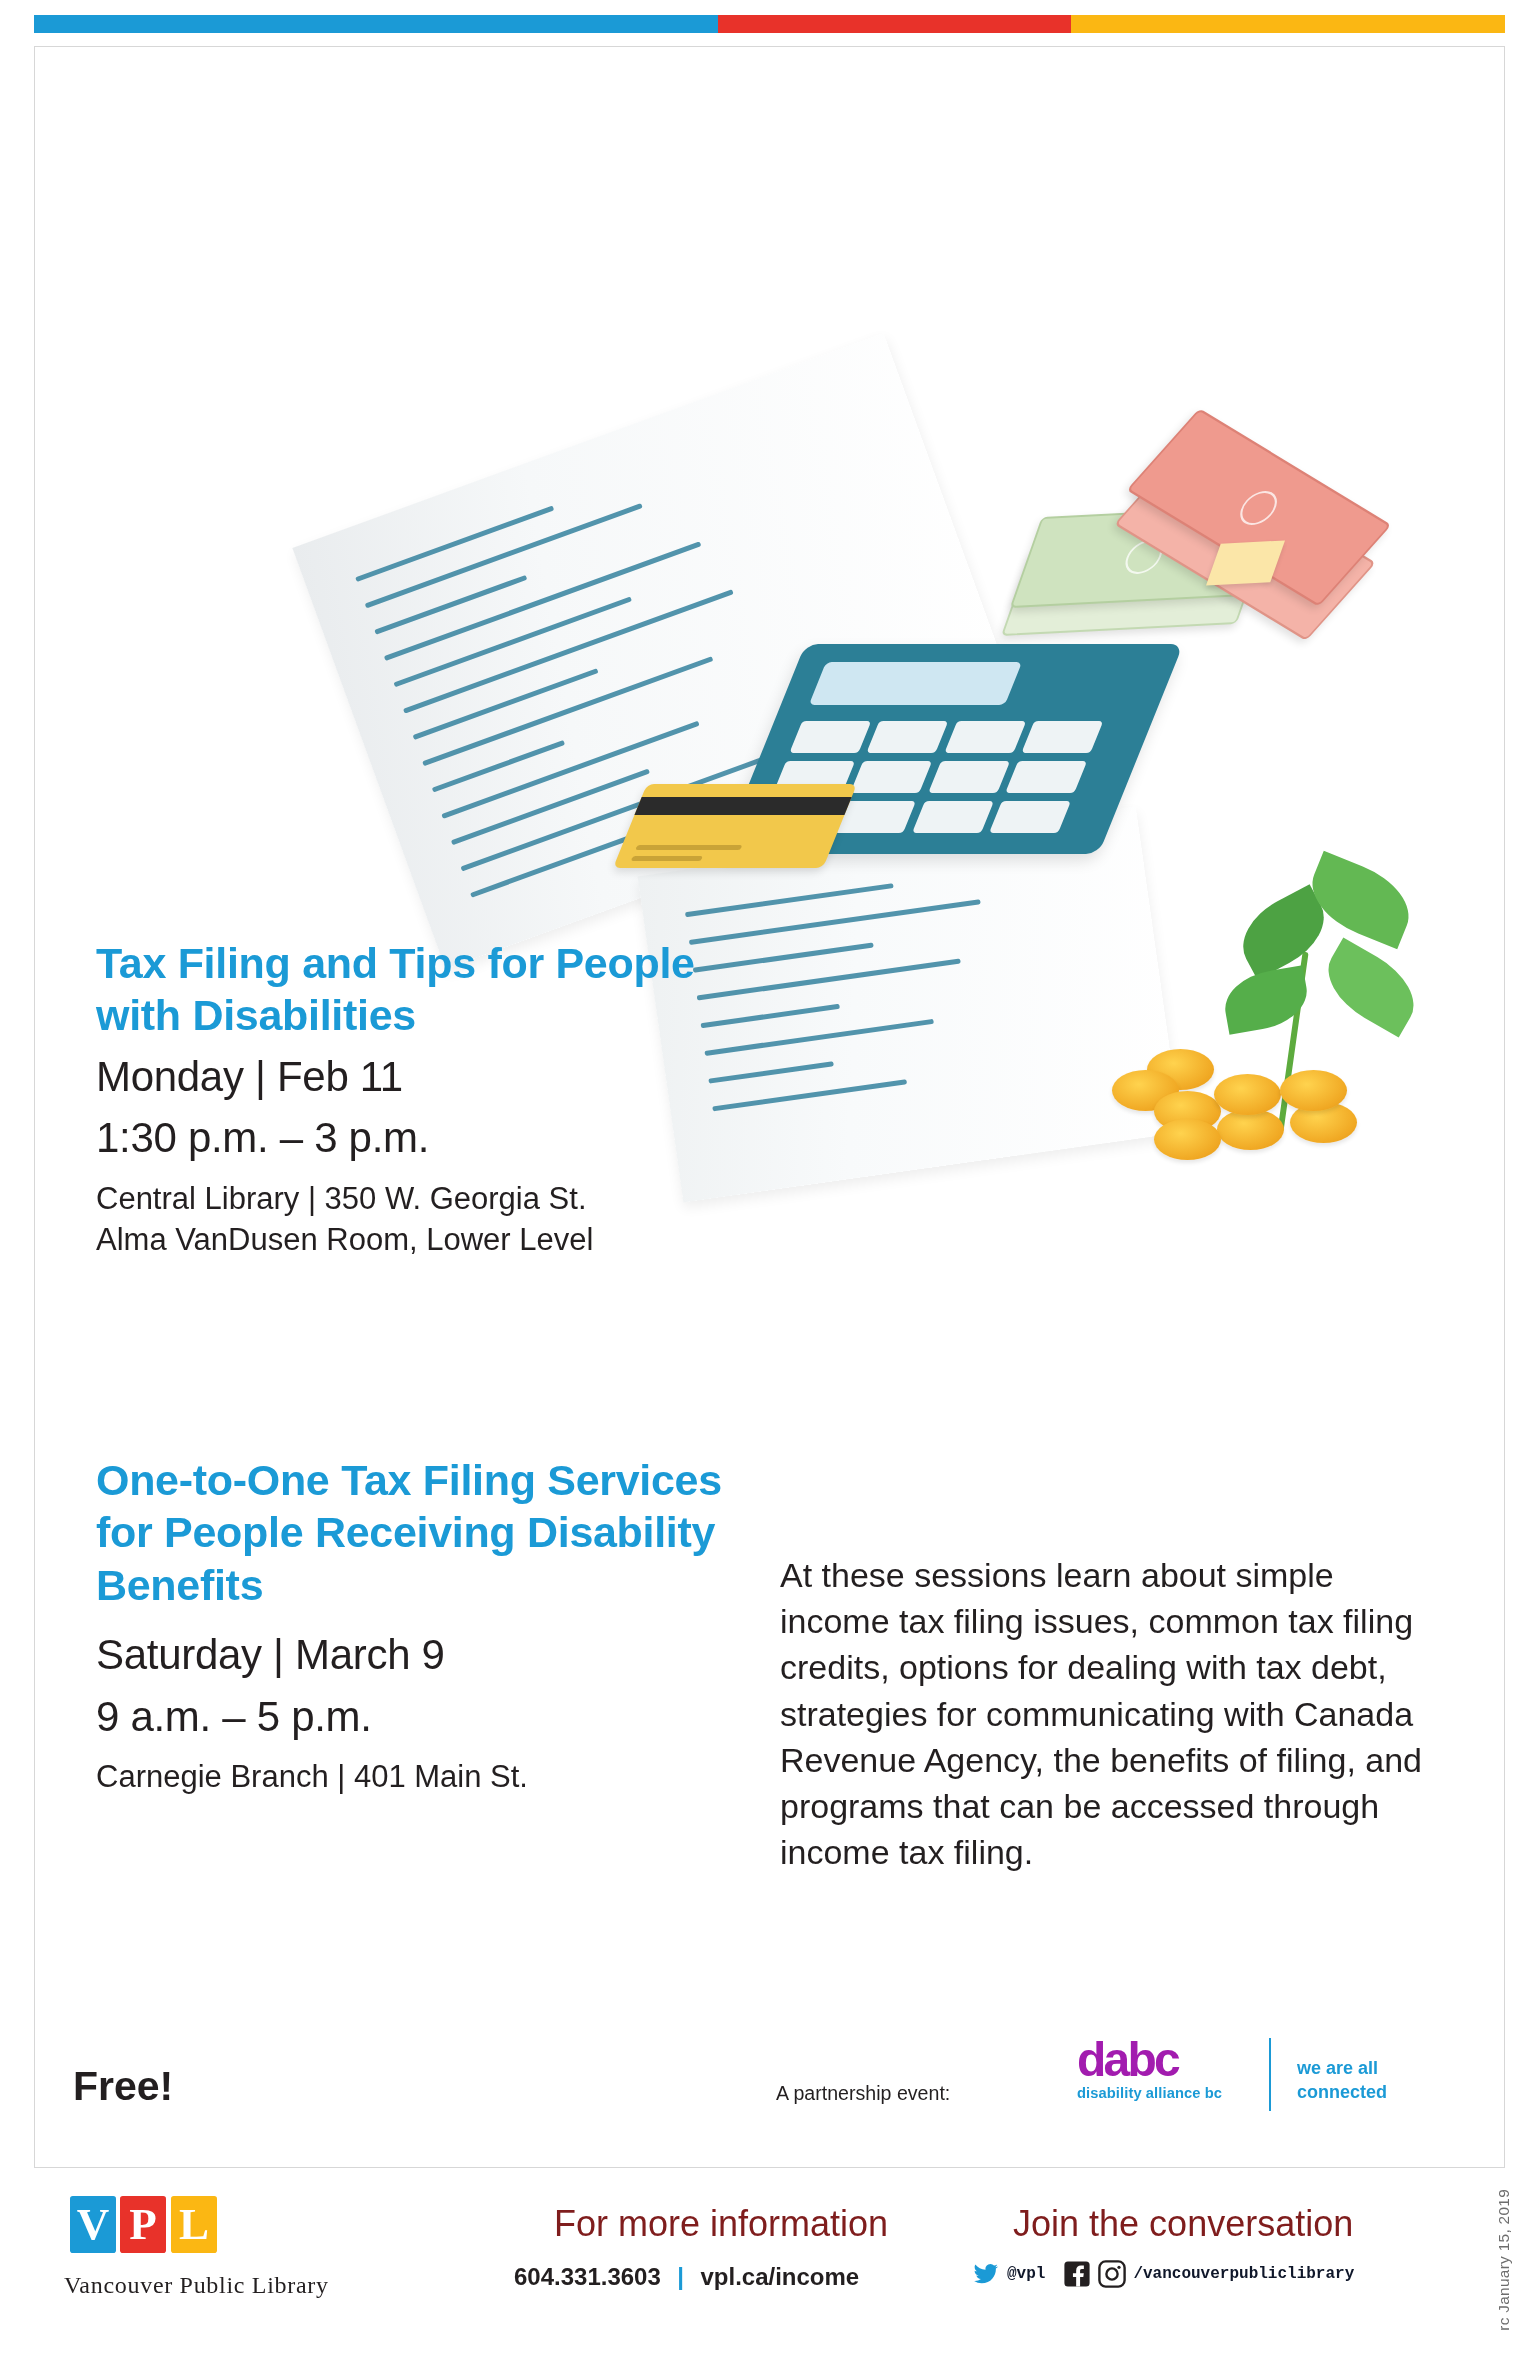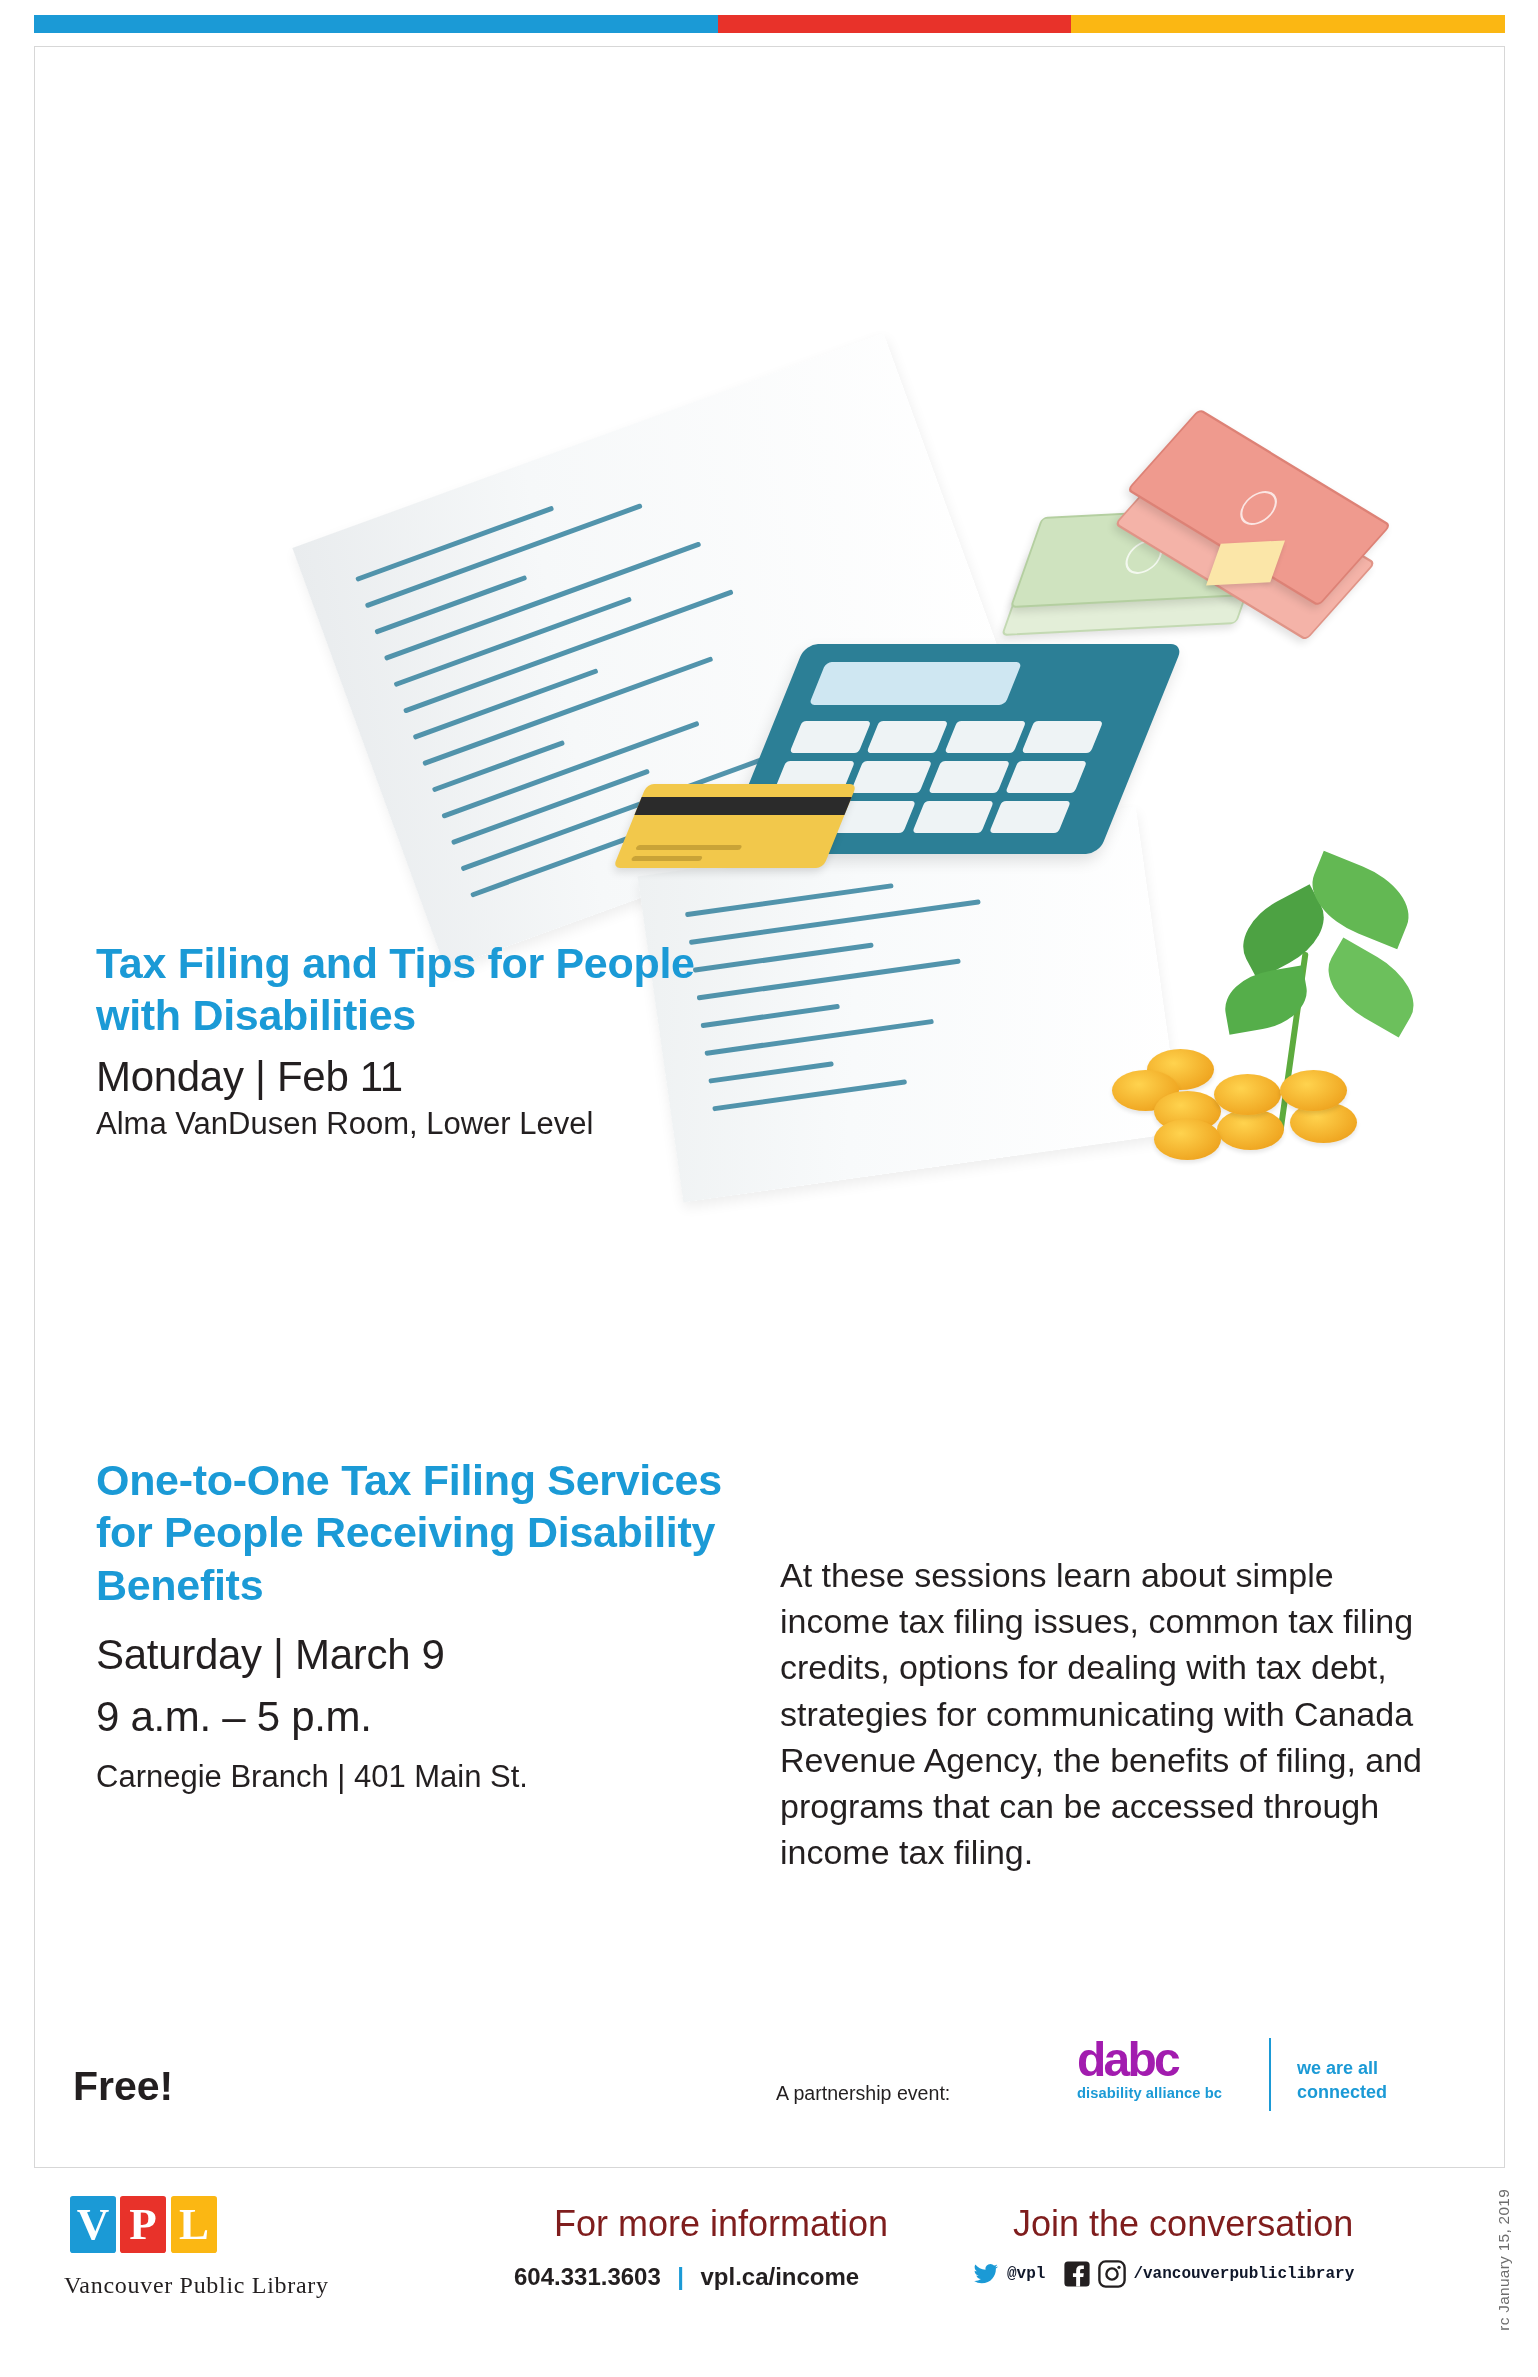--- a/index.html
+++ b/index.html
@@ -481,20 +481,22 @@
     <div class="coin" style="top:689px;left:888px;"></div>
     <div class="coin" style="top:654px;left:885px;"></div>
     <div class="coin" style="top:682px;left:961px;"></div>
     <div class="coin" style="top:650px;left:951px;"></div>
     <div class="coin" style="top:699px;left:825px;"></div>
   </div>
 
   <div class="block" id="block1">
     <div class="sect-title">Tax Filing and Tips for People with Disabilities</div>
     <div class="sect-when">Monday | Feb 11</div>
+    <div class="sect-when">1:30 p.m. – 3 p.m.</div>
+    <div class="sect-where">Central Library | 350 W. Georgia St.</div>
     <div class="sect-where" style="margin-top:0;">Alma VanDusen Room, Lower Level</div>
   </div>
 
   <div class="block" id="block2">
     <div class="sect-title">One-to-One Tax Filing Services for People Receiving Disability Benefits</div>
     <div class="sect-when" style="margin-top:18px;">Saturday | March 9</div>
     <div class="sect-when">9 a.m. – 5 p.m.</div>
     <div class="sect-where">Carnegie Branch | 401 Main St.</div>
   </div>
 

